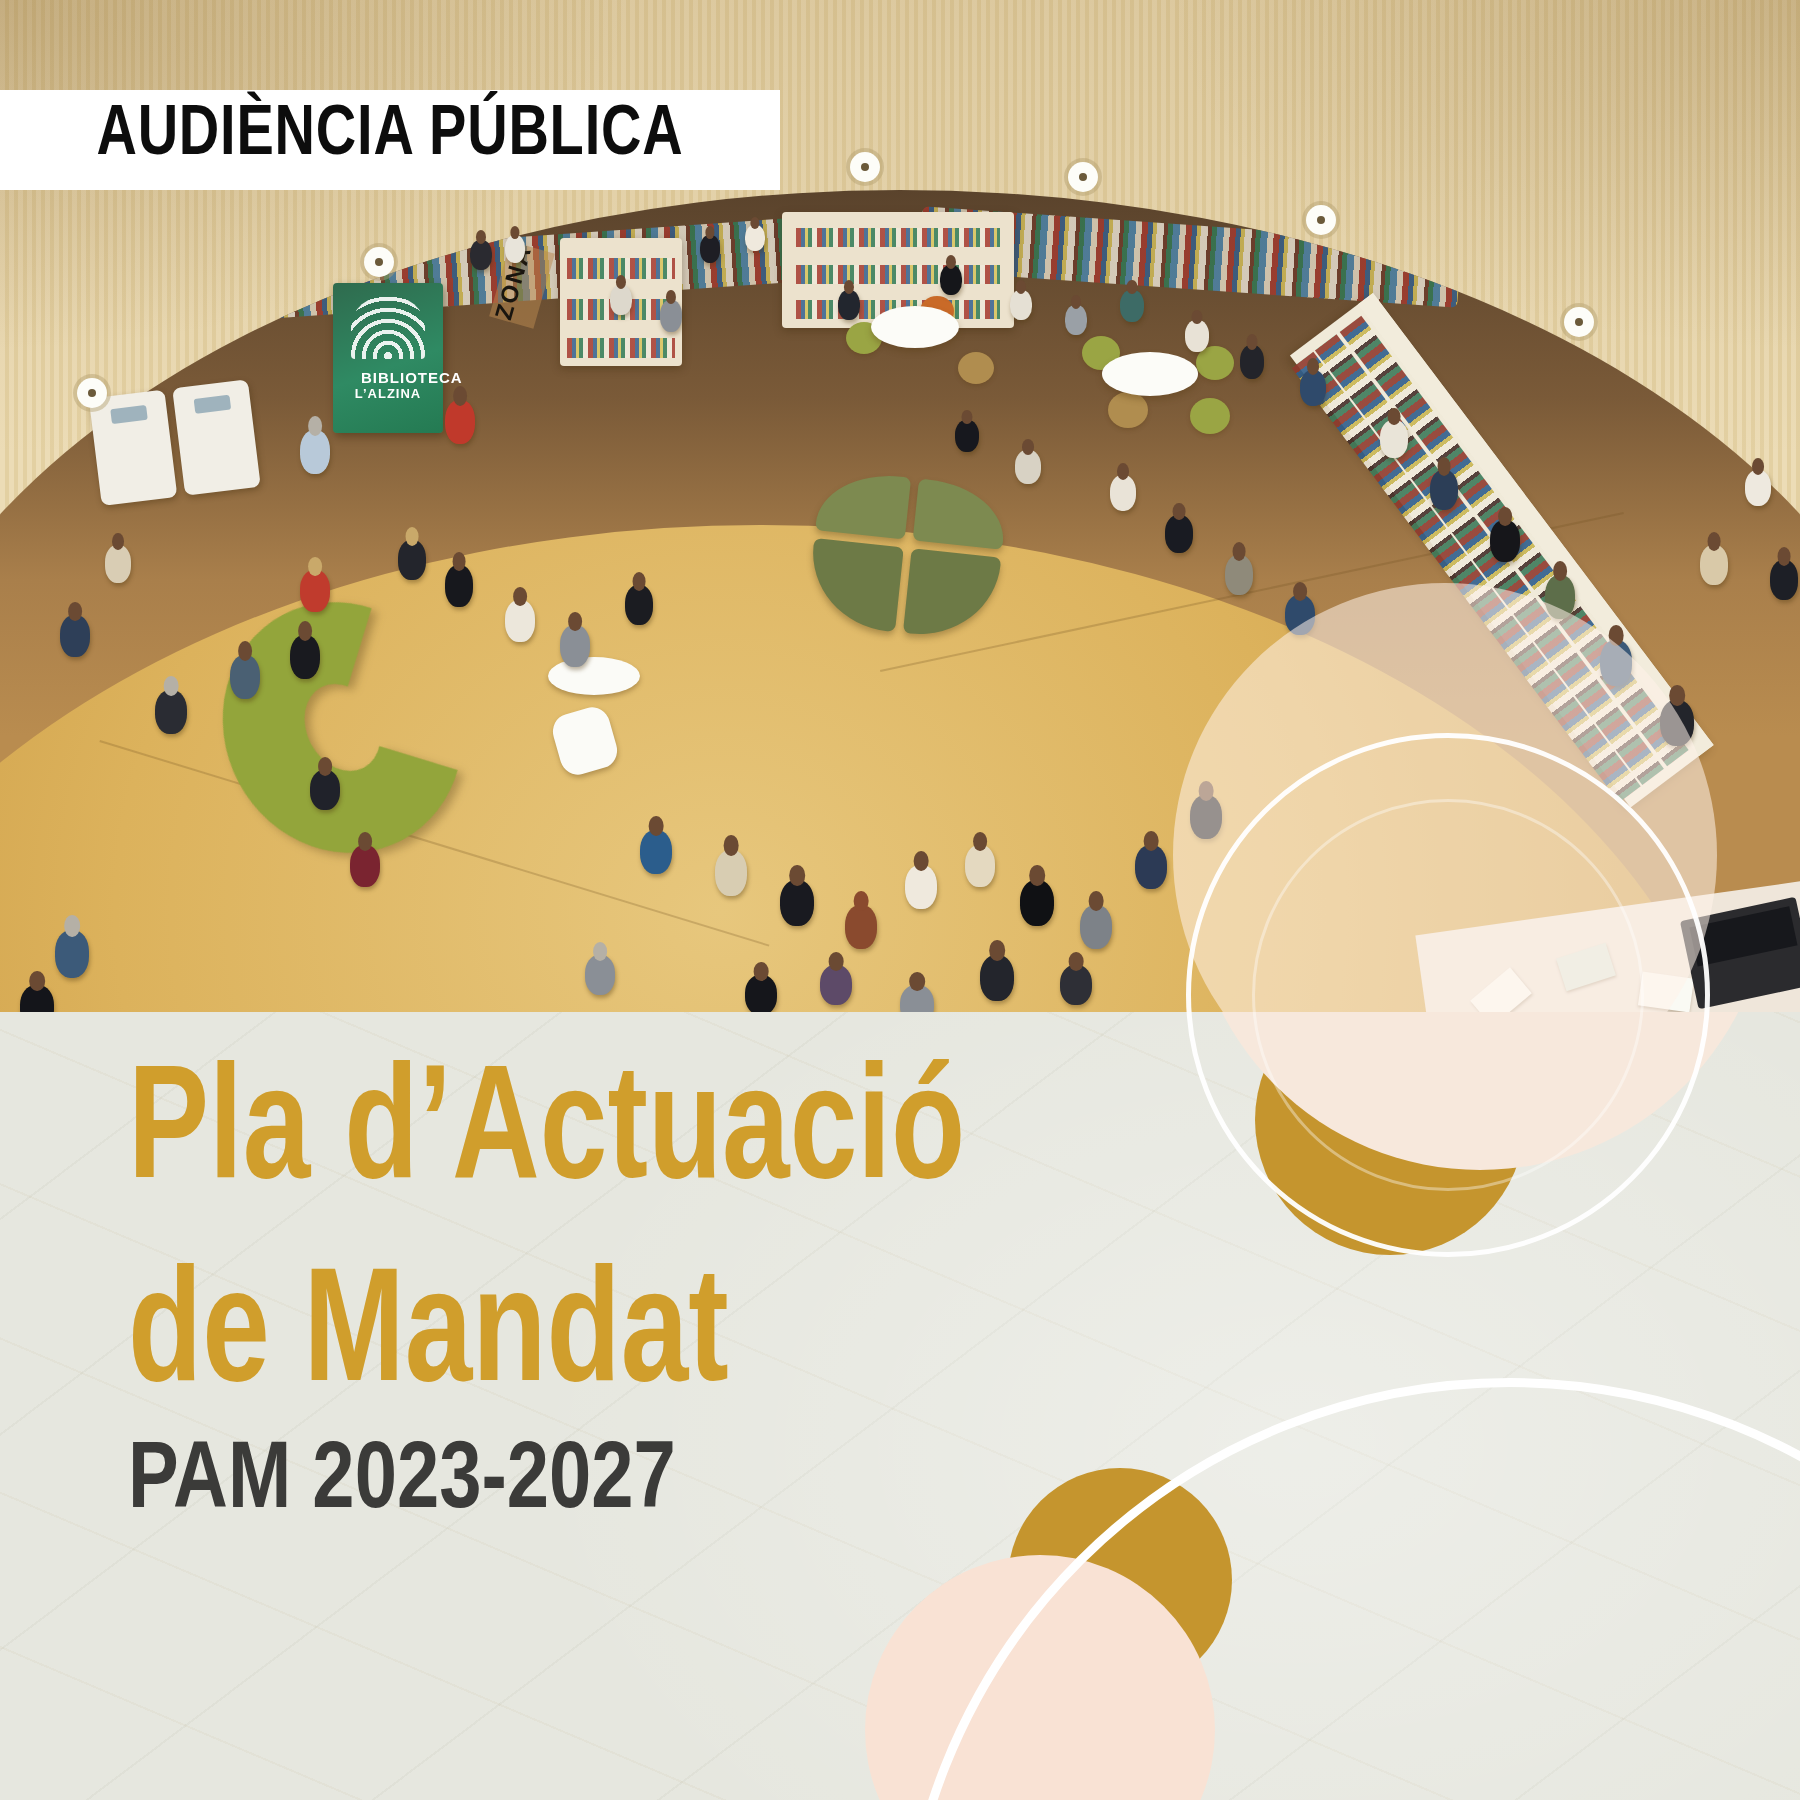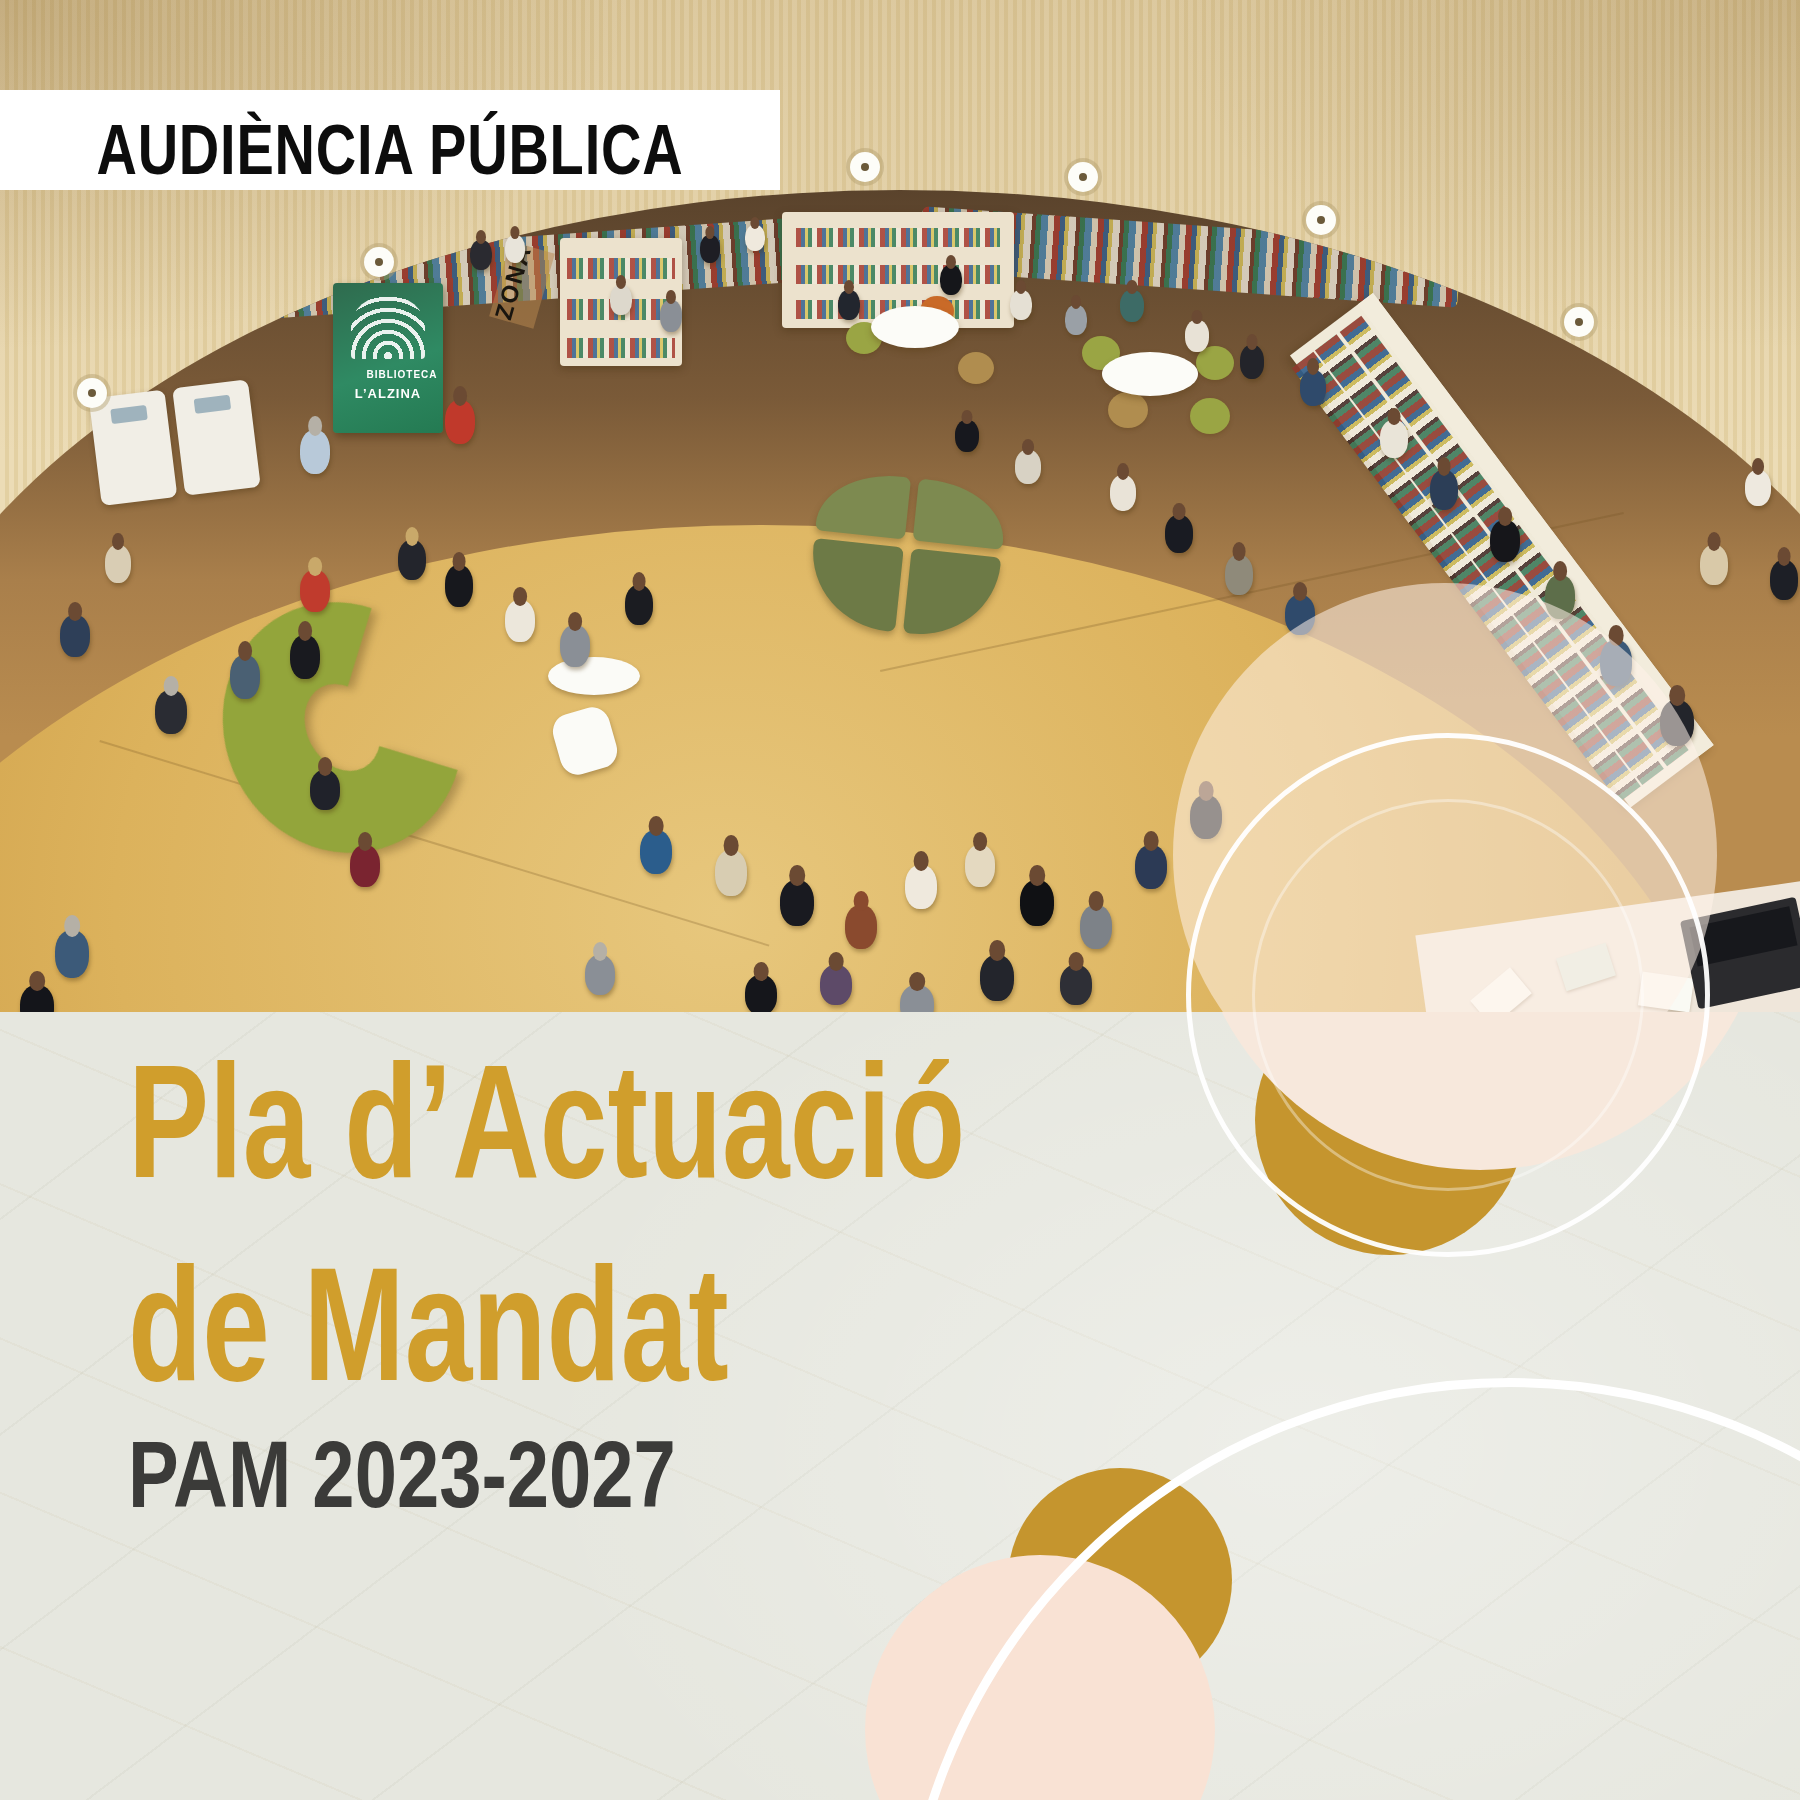--- a/index.html
+++ b/index.html
@@ -26,21 +26,21 @@
          background:repeating-linear-gradient(90deg,#a5392e 0 5px,#33608f 5px 9px,#d7c35b 9px 12px,#2f7a55 12px 16px,#efe9da 16px 21px);}
   .diag-shelf{position:absolute;left:1373px;top:293px;width:566px;height:104px;transform:rotate(53deg);transform-origin:0 0;
          background:linear-gradient(180deg,#f2ecdc 0 18%,transparent 18% 20%),#f0ead9;box-shadow:0 4px 10px rgba(60,40,10,.3);}
   .diag-shelf .row{position:absolute;left:2%;right:2%;height:26%;opacity:.9;
          background:repeating-linear-gradient(90deg,#8f3a2e 0 7px,#2f5e8c 7px 13px,#c9b652 13px 17px,#efe9da 17px 24px,#45302b 24px 28px,#3d7a5a 28px 34px);}
   .lib-banner{position:absolute;left:333px;top:283px;width:110px;height:150px;border-radius:4px;
          background:linear-gradient(160deg,#2f6b4e 0%,#2f8a63 55%,#247a52 100%);box-shadow:2px 4px 8px rgba(50,30,5,.4);
          color:#fff;text-align:center;}
   .lib-banner .logo{position:absolute;left:18px;top:12px;width:74px;height:64px;border-radius:50% 50% 4px 4px;
          background:repeating-radial-gradient(circle at 50% 95%,#ffffff 0 4px,rgba(255,255,255,0) 4px 11px);opacity:.9;}
-  .lib-banner .t1{position:absolute;left:0;right:0;top:86px;font-size:10px;font-weight:bold;letter-spacing:1px;padding-left:28px;}
+  .lib-banner .t1{position:absolute;left:0;right:0;top:86px;font-size:15px;font-weight:bold;letter-spacing:1px;padding-left:28px;}
   .lib-banner .t2{position:absolute;left:0;right:0;top:103px;font-size:13px;font-weight:bold;letter-spacing:1px;}
   .zona{position:absolute;left:499px;top:246px;width:46px;height:78px;background:#b9895083;color:#19150f;
         font-weight:bold;font-size:24px;letter-spacing:2px;writing-mode:vertical-rl;transform:rotate(196deg);text-align:center;}
   .bins{position:absolute;left:95px;top:388px;width:170px;height:112px;transform:rotate(-7deg);}
   .bins .bin{position:absolute;top:0;width:76px;height:108px;background:#f1eee6;border-radius:8px;box-shadow:1px 3px 6px rgba(60,40,10,.35);}
   .bins .bin.b2{left:84px;}
   .bins .bin:after{content:"";position:absolute;left:26%;top:12%;width:48%;height:14%;background:#9fb3bd;border-radius:3px;}
   .light{position:absolute;width:30px;height:30px;border-radius:50%;background:#fdfdf8;
          box-shadow:0 0 0 4px rgba(180,160,110,.45);}
   .light:after{content:"";position:absolute;left:11px;top:11px;width:8px;height:8px;border-radius:50%;background:#6b5a3a;}
@@ -61,21 +61,21 @@
   .laptop{position:absolute;left:1688px;top:908px;width:118px;height:90px;background:#2b2b2e;transform:rotate(-12deg);border-radius:4px;}
   .laptop:after{content:"";position:absolute;left:8px;top:8px;right:8px;height:40px;background:#17181c;}
   .card{position:absolute;width:52px;height:34px;background:#fafaf4;box-shadow:0 2px 3px rgba(90,60,20,.3);}
   .person{position:absolute;border-radius:45%;box-shadow:1px 3px 4px rgba(80,55,15,.38);}
   .person i{position:absolute;left:50%;top:-32%;transform:translateX(-50%);width:46%;height:46%;border-radius:50%;display:block;}
   .photo-tint{position:absolute;left:1173px;top:583px;width:544px;height:544px;border-radius:50%;
          background:rgba(255,242,234,.55);}
 
   
   .banner{position:absolute;left:0;top:90px;width:780px;height:100px;background:#fff;z-index:60;
-          display:flex;align-items:flex-end;justify-content:center;}
+          display:flex;align-items:flex-start;justify-content:center;}
   .banner span{font-size:70px;font-weight:800;color:#0d0d0d;letter-spacing:1px;white-space:nowrap;
           transform:scaleX(.8);}
 
   
   .bottom{position:absolute;left:0;top:1012px;width:1800px;height:788px;overflow:hidden;
       background:
         radial-gradient(1300px 900px at 72% 55%,rgba(255,255,255,.3),transparent 60%),
         repeating-linear-gradient(23deg,transparent 0 140px,rgba(170,140,80,.06) 140px 142px),
         repeating-linear-gradient(-37deg,transparent 0 170px,rgba(120,120,90,.06) 170px 172px),
         var(--sage,#e6e7df);}

